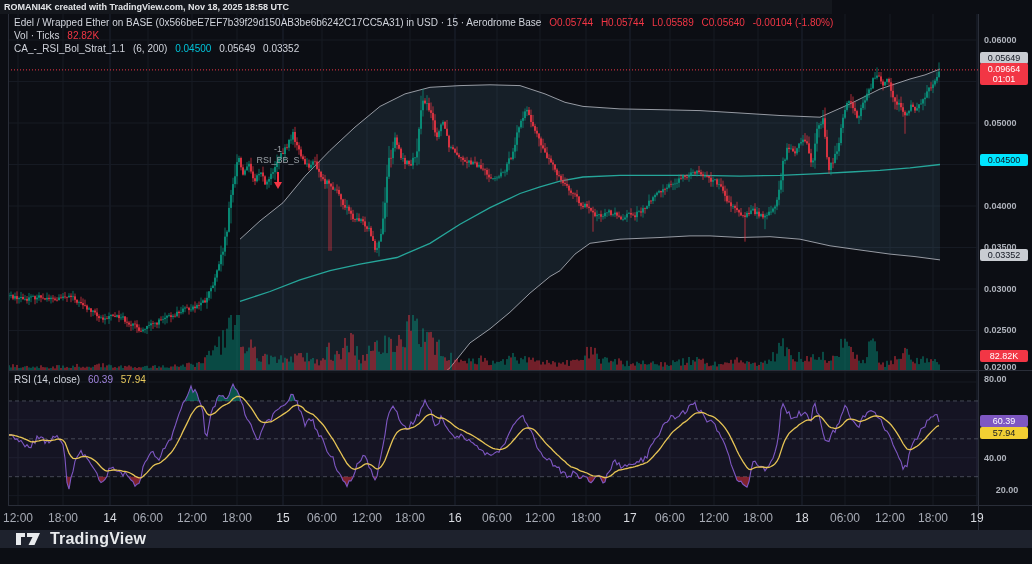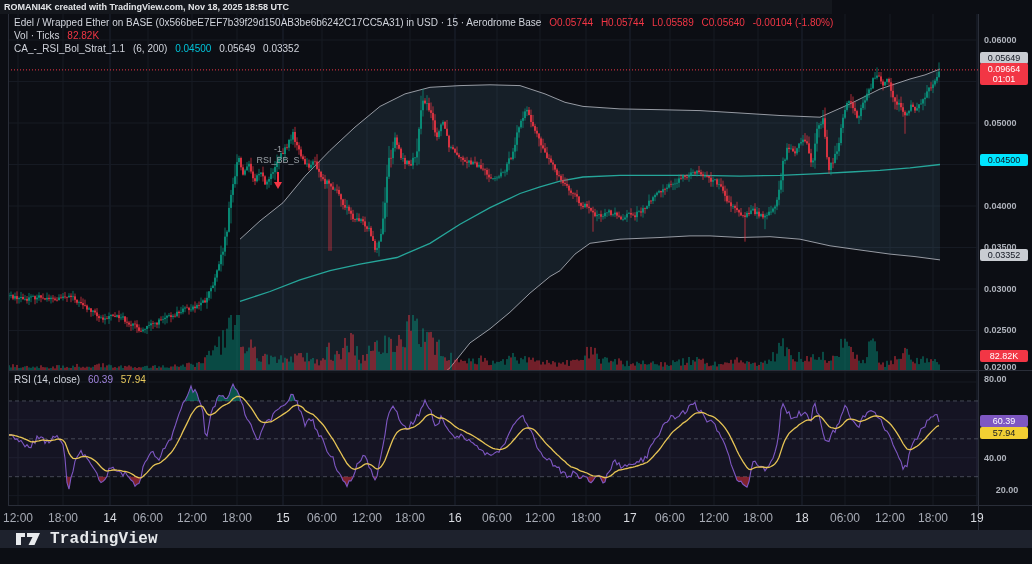--- a/index.html
+++ b/index.html
@@ -3,21 +3,21 @@
 <meta charset="utf-8">
 <style>
   html,body{margin:0;padding:0;background:#0c0e14;width:1032px;height:564px;overflow:hidden;
     font-family:"Liberation Sans",sans-serif;}
   #page{position:relative;width:1032px;height:564px;background:#0c0e14;}
   #chart-svg{position:absolute;left:0;top:0;z-index:1;}
   .overlay{position:absolute;z-index:2;white-space:nowrap;}
   #topbar{position:absolute;left:0;top:0;width:832px;height:14px;background:#14171d;z-index:3;
     color:#e3e5e8;font-size:9px;font-weight:bold;line-height:14px;padding-left:4px;box-sizing:border-box;}
   #footer{position:absolute;left:0;top:530px;width:1032px;height:18px;background:#1e222d;z-index:3;
-    display:flex;align-items:center;font-family:Liberation Mono, monospace;}
+    display:flex;align-items:center;}
   #footer .brand{color:#e8eaed;font-size:16px;font-weight:bold;margin-left:8px;letter-spacing:.2px;}
   #footer svg{margin-left:14px;}
   .legend{font-size:10px;color:#d1d4dc;}
   .legend span{margin-right:5px;}
   .red{color:#f23645;}
   .cyan{color:#00c2d8;}
   .purple{color:#a084dd;}
   .yellow{color:#e9cb5d;}
   .axis-label{position:absolute;left:984px;width:46px;font-size:9px;color:#aeb2bb;z-index:2;font-weight:bold;}
   .time-label{position:absolute;font-size:12px;color:#a7abb5;z-index:2;transform:translateX(-50%);top:511px;}

